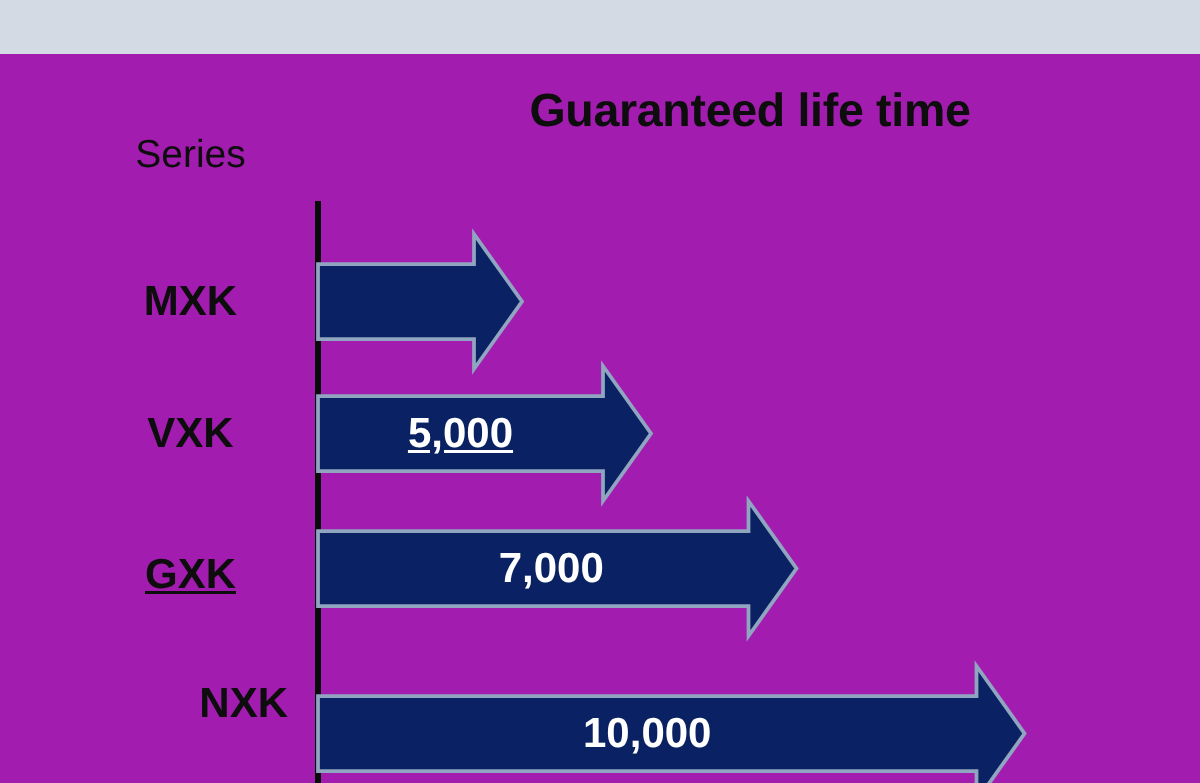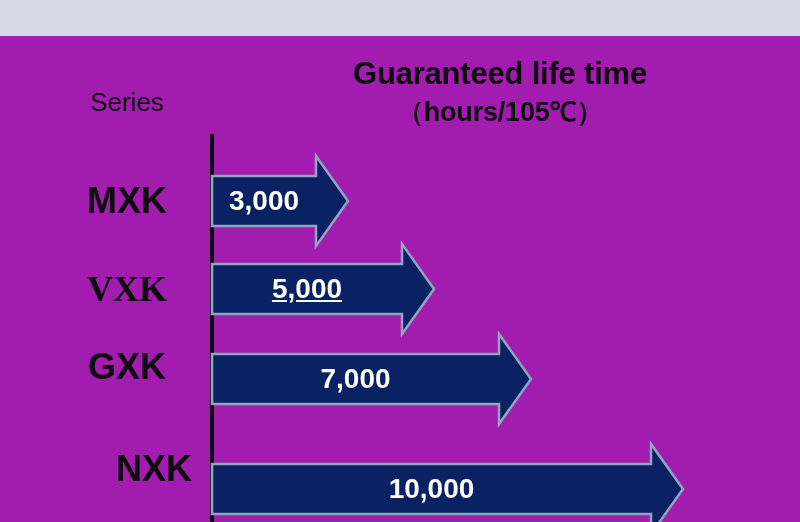--- a/index.html
+++ b/index.html
@@ -67,21 +67,21 @@
     height: 400px;
     background: #0a0a0a;
   }
 
   
   .cat-label {
     position: absolute;
     left: 62px;
     width: 130px;
     text-align: center;
-    font-size: 36px;
+    font-size: 28px;
     font-weight: bold;
     color: #0d0d0d;
     line-height: 30px;
     height: 30px;
   }
 
   
   .bar-row {
     position: absolute;
     left: 212px;
@@ -109,53 +109,51 @@
     white-space: nowrap;
   }
 </style>
 </head>
 <body>
 
 <div id="chart-root">
 
   <div class="title-block">
     <div class="title-main">Guaranteed life time</div>
-    <div class="title-sub">（hours/105℃）</div>
   </div>
 
   <div class="series-header">Series</div>
 
   <div class="axis-line"></div>
 
   <div id="bars-layer">
       <div class="bar-row" style="top: 120px; width: 136px; height: 90px;">
         <svg class="bar-svg" width="136" height="90" viewBox="0 0 136 90">
           <polygon points="0,20 104,20 104,0 136,45 104,90 104,70 0,70" fill="#0a2263" stroke="#8fa5c0" stroke-width="2.5" stroke-linejoin="miter"></polygon>
         </svg>
-        <div class="bar-value" style="left: 0px; width: 104px;">3,000</div>
       </div>
       <div class="bar-row" style="top: 208px; width: 222px; height: 90px;">
         <svg class="bar-svg" width="222" height="90" viewBox="0 0 222 90">
           <polygon points="0,20 190,20 190,0 222,45 190,90 190,70 0,70" fill="#0a2263" stroke="#8fa5c0" stroke-width="2.5" stroke-linejoin="miter"></polygon>
         </svg>
         <div class="bar-value" style="left: 0px; width: 190px; text-decoration: underline;">5,000</div>
       </div>
       <div class="bar-row" style="top: 298px; width: 319px; height: 90px;">
         <svg class="bar-svg" width="319" height="90" viewBox="0 0 319 90">
           <polygon points="0,20 287,20 287,0 319,45 287,90 287,70 0,70" fill="#0a2263" stroke="#8fa5c0" stroke-width="2.5" stroke-linejoin="miter"></polygon>
         </svg>
-        <div class="bar-value" style="left: 0px; width: 287px;">7,000</div>
+        <div class="bar-value" style="left: 12px; width: 287px;">7,000</div>
       </div>
       <div class="bar-row" style="top: 408px; width: 471px; height: 90px;">
         <svg class="bar-svg" width="471" height="90" viewBox="0 0 471 90">
           <polygon points="0,20 439,20 439,0 471,45 439,90 439,70 0,70" fill="#0a2263" stroke="#8fa5c0" stroke-width="2.5" stroke-linejoin="miter"></polygon>
         </svg>
         <div class="bar-value" style="left: 0px; width: 439px;">10,000</div>
       </div>
     </div>
   <div id="labels-layer">
       <div class="cat-label" style="top: 150px;">MXK</div>
-      <div class="cat-label" style="top: 238px; font-family: Liberation Serif, serif;">VXK</div>
-      <div class="cat-label" style="top: 316px;">GXK</div>
+      <div class="cat-label" style="top: 238px;">VXK</div>
+      <div class="cat-label" style="top: 332px; text-decoration: underline;">GXK</div>
       <div class="cat-label" style="top: 418px; text-align: right;">NXK</div>
     </div>
 
 </div>
 
 </body></html>

